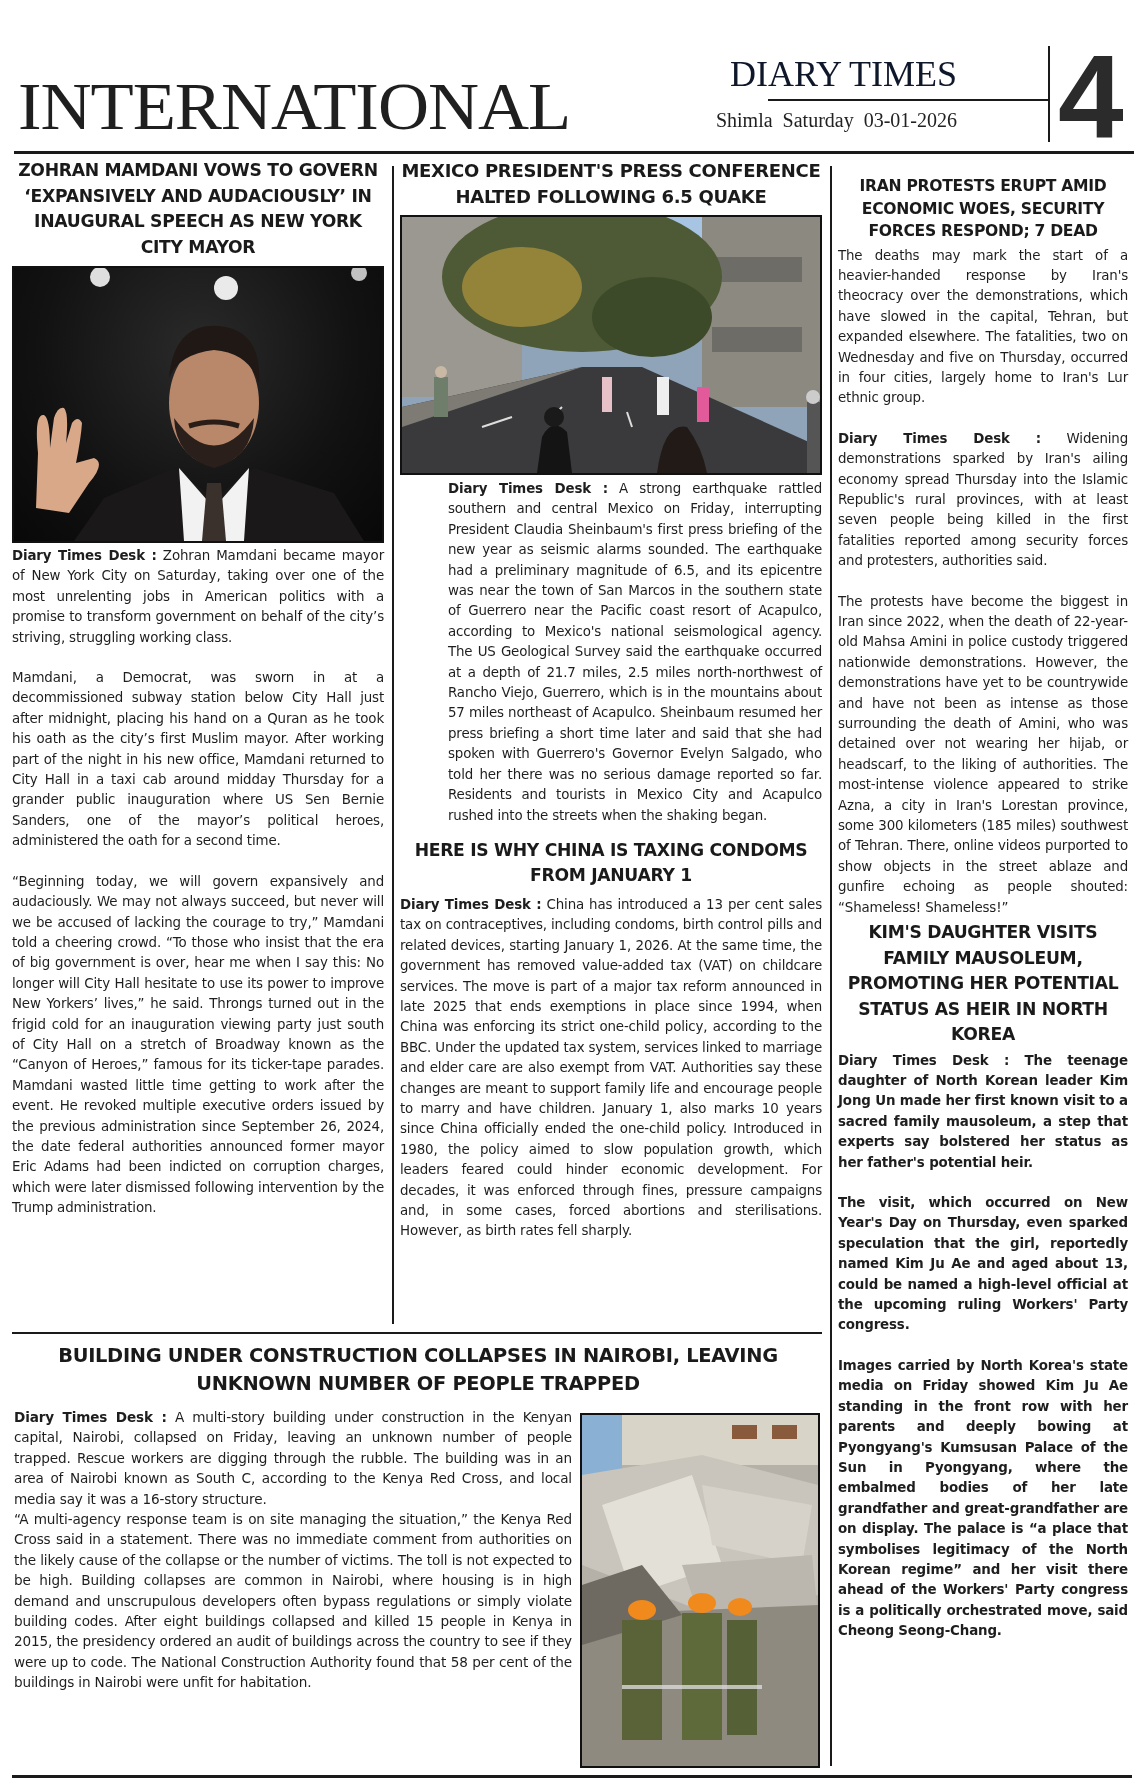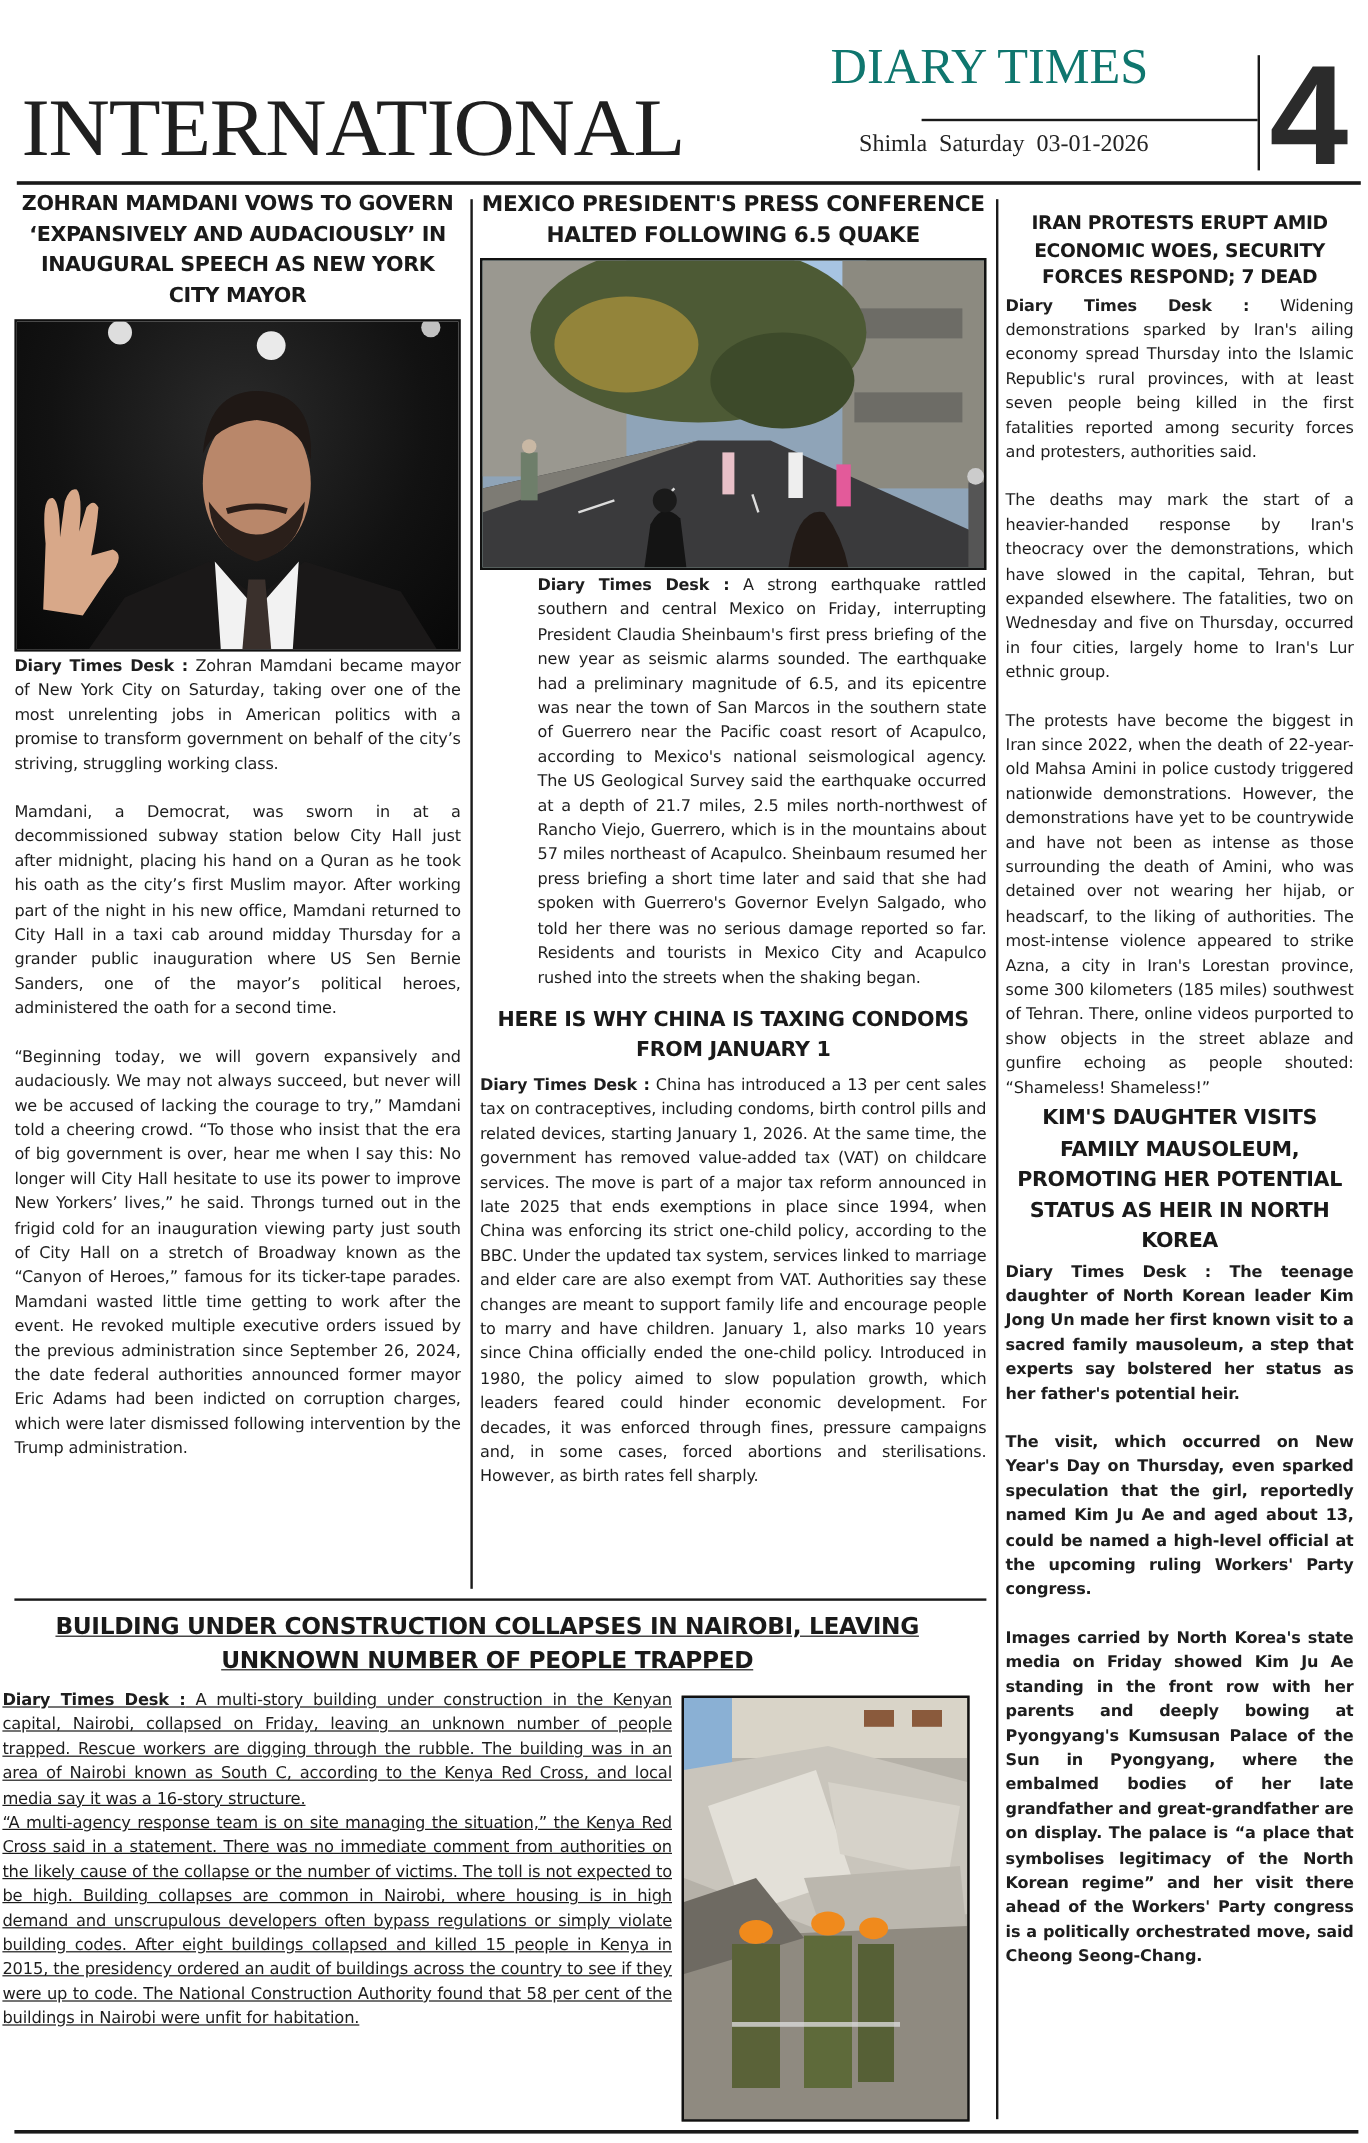--- a/index.html
+++ b/index.html
@@ -1,20 +1,20 @@
 <!DOCTYPE html>
 <html><head>
 <meta charset="utf-8">
 <style>
   * { box-sizing: border-box; margin: 0; padding: 0; }
   html, body { width: 1140px; height: 1786px; background: #ffffff; overflow: hidden; }
   body { position: relative; color: #1a1a1a; font-family: "DejaVu Sans", sans-serif; }
 
   .masthead-section { position: absolute; left: 18px; top: 72px; font-family: "Liberation Serif", serif; font-size: 68px; letter-spacing: -1px; color: #1f1f1f; transform: scaleX(1.04); transform-origin: left; line-height: 1; font-weight: normal; }
-  .paper-name { position: absolute; right: 183px; top: 35px; font-family: "Liberation Serif", serif; font-size: 42px; letter-spacing: 0px; line-height: 1; color: #0f766e; }
+  .paper-name { position: absolute; right: 183px; top: 56px; font-family: "Liberation Serif", serif; font-size: 36px; letter-spacing: 0px; line-height: 1; color: #0f172a; }
   .paper-rule { position: absolute; left: 768px; top: 99px; width: 280px; height: 2px; background: #1a1a1a; }
   .dateline { position: absolute; right: 183px; top: 109px; font-family: "Liberation Serif", serif; font-size: 20px; color: #222; word-spacing: 5px; }
   .page-vrule { position: absolute; left: 1048px; top: 46px; width: 2px; height: 96px; background: #1a1a1a; }
   .page-number { position: absolute; left: 1058px; top: 38px; font-family: "Liberation Sans", sans-serif; font-weight: bold; font-size: 118px; line-height: 1; color: #2b2b2b; }
   .top-rule { position: absolute; left: 14px; top: 151px; width: 1120px; height: 3px; background: #1a1a1a; }
 
   .col-divider { position: absolute; width: 2px; background: #1a1a1a; }
 
   .headline { font-family: "DejaVu Sans", sans-serif; font-weight: bold; text-align: center; color: #1a1a1a; letter-spacing: -0.3px; }
   .body-text { font-family: "DejaVu Sans", sans-serif; font-size: 13.4px; line-height: 20.4px; text-align: justify; color: #1e1e1e; letter-spacing: -0.15px; }
@@ -115,38 +115,38 @@
     <div class="body-text" style="margin-top:6px;">
       <p class="tight"><span class="desk">Diary Times Desk :</span><span> China has introduced a 13 per cent sales tax on contraceptives, including condoms, birth control pills and related devices, starting January 1, 2026. At the same time, the government has removed value-added tax (VAT) on childcare services. The move is part of a major tax reform announced in late 2025 that ends exemptions in place since 1994, when China was enforcing its strict one-child policy, according to the BBC. Under the updated tax system, services linked to marriage and elder care are also exempt from VAT. Authorities say these changes are meant to support family life and encourage people to marry and have children. January 1, also marks 10 years since China officially ended the one-child policy. Introduced in 1980, the policy aimed to slow population growth, which leaders feared could hinder economic development. For decades, it was enforced through fines, pressure campaigns and, in some cases, forced abortions and sterilisations. However, as birth rates fell sharply.</span></p>
     </div>
   </article>
 </div>
 
 <div id="col3">
   <article>
     <h2 class="headline" style="font-size:15.6px; line-height:22.5px; padding-top:4px;">IRAN PROTESTS ERUPT AMID ECONOMIC WOES, SECURITY FORCES RESPOND; 7 DEAD</h2>
     <div class="body-text" style="margin-top:3px;">
+      <p>The deaths may mark the start of a heavier-handed response by Iran's theocracy over the demonstrations, which have slowed in the capital, Tehran, but expanded elsewhere. The fatalities, two on Wednesday and five on Thursday, occurred in four cities, largely home to Iran's Lur ethnic group.</p>
       <p><span class="desk">Diary Times Desk :</span><span> Widening demonstrations sparked by Iran's ailing economy spread Thursday into the Islamic Republic's rural provinces, with at least seven people being killed in the first fatalities reported among security forces and protesters, authorities said.</span></p>
-      <p>The deaths may mark the start of a heavier-handed response by Iran's theocracy over the demonstrations, which have slowed in the capital, Tehran, but expanded elsewhere. The fatalities, two on Wednesday and five on Thursday, occurred in four cities, largely home to Iran's Lur ethnic group.</p>
       <p class="tight">The protests have become the biggest in Iran since 2022, when the death of 22-year-old Mahsa Amini in police custody triggered nationwide demonstrations. However, the demonstrations have yet to be countrywide and have not been as intense as those surrounding the death of Amini, who was detained over not wearing her hijab, or headscarf, to the liking of authorities. The most-intense violence appeared to strike Azna, a city in Iran's Lorestan province, some 300 kilometers (185 miles) southwest of Tehran. There, online videos purported to show objects in the street ablaze and gunfire echoing as people shouted: “Shameless! Shameless!”</p>
     </div>
   </article>
 
   <article style="margin-top:2px;">
     <h2 class="headline" style="font-size:17.2px; line-height:25.5px;">KIM'S DAUGHTER VISITS FAMILY MAUSOLEUM, PROMOTING HER POTENTIAL STATUS AS HEIR IN NORTH KOREA</h2>
     <div class="body-text bold-body" style="margin-top:3px;">
       <p><span class="desk">Diary Times Desk :</span><span> The teenage daughter of North Korean leader Kim Jong Un made her first known visit to a sacred family mausoleum, a step that experts say bolstered her status as her father's potential heir.</span></p>
       <p>The visit, which occurred on New Year's Day on Thursday, even sparked speculation that the girl, reportedly named Kim Ju Ae and aged about 13, could be named a high-level official at the upcoming ruling Workers' Party congress.</p>
       <p class="tight">Images carried by North Korea's state media on Friday showed Kim Ju Ae standing in the front row with her parents and deeply bowing at Pyongyang's Kumsusan Palace of the Sun in Pyongyang, where the embalmed bodies of her late grandfather and great-grandfather are on display. The palace is “a place that symbolises legitimacy of the North Korean regime” and her visit there ahead of the Workers' Party congress is a politically orchestrated move, said Cheong Seong-Chang.</p>
     </div>
   </article>
 </div>
 
 <div class="bottom-story-rule"></div>
-<article style="position:absolute; left:2px; top:1342px; width:808px;text-decoration:underline;">
+<article style="position:absolute; left:14px; top:1342px; width:808px;">
   <h2 class="headline" style="font-size:19.4px; line-height:28px;">BUILDING UNDER CONSTRUCTION COLLAPSES IN NAIROBI, LEAVING UNKNOWN NUMBER OF PEOPLE TRAPPED</h2>
   <div class="photo" style="left:566px; top:71px; width:240px; height:355px; background:#a8a49c;">
     <svg width="236" height="351" viewBox="0 0 236 351">
       <rect x="0" y="0" width="236" height="351" fill="#b5b1a8"></rect>
       <rect x="0" y="0" width="40" height="60" fill="#8ab0d4"></rect>
       <rect x="40" y="0" width="196" height="50" fill="#d9d4c8"></rect>
       <rect x="150" y="10" width="25" height="14" fill="#8a5a3c"></rect>
       <rect x="190" y="10" width="25" height="14" fill="#8a5a3c"></rect>
       <polygon points="0,60 120,40 236,70 236,180 130,200 0,150" fill="#c9c5bc"></polygon>
       <polygon points="20,90 110,60 140,150 50,180" fill="#e3e0d8"></polygon>

